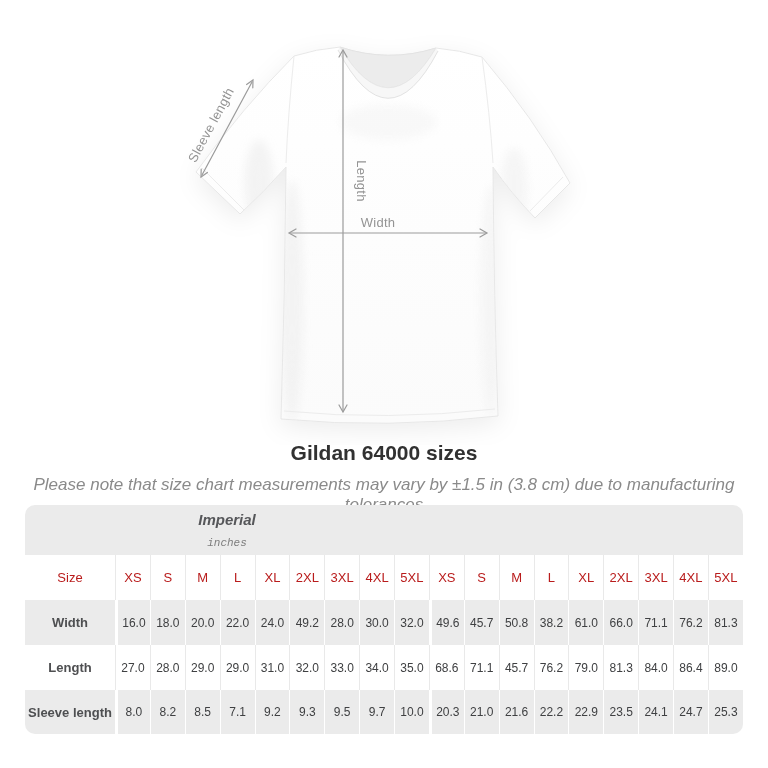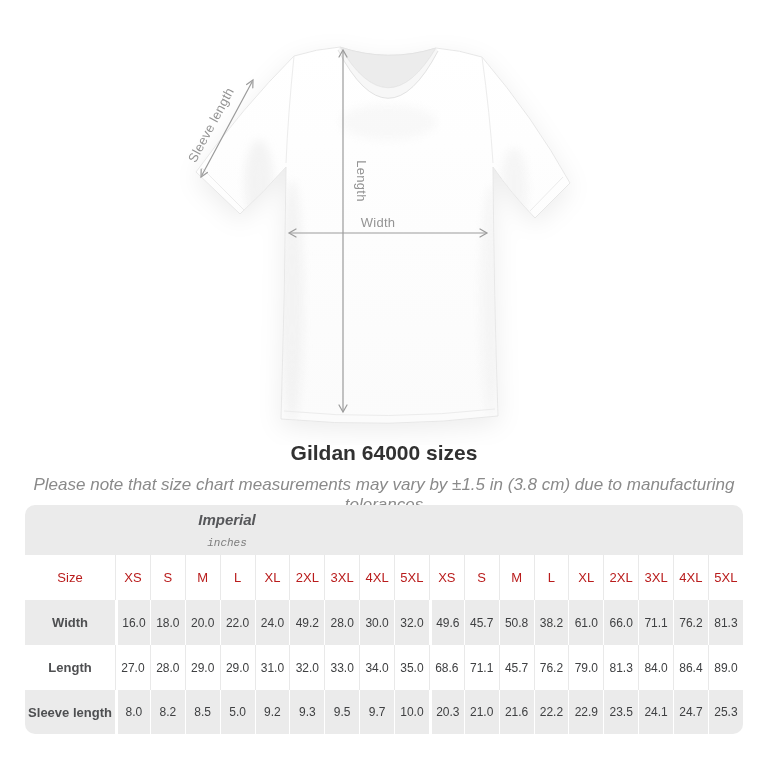--- a/index.html
+++ b/index.html
@@ -219,21 +219,21 @@
             <td>81.3</td>
             <td>84.0</td>
             <td>86.4</td>
             <td>89.0</td>
           </tr>
         <tr class="grid-row row-gray row-last">
           <th class="row-label">Sleeve length</th>
         <td class="group-start">8.0</td>
             <td>8.2</td>
             <td>8.5</td>
-            <td>5.0</td>
+            <td>7.1</td>
             <td>9.2</td>
             <td>9.3</td>
             <td>9.5</td>
             <td>9.7</td>
             <td>10.0</td>
             <td class="group-start">20.3</td>
             <td>21.0</td>
             <td>21.6</td>
             <td>22.2</td>
             <td>22.9</td>

